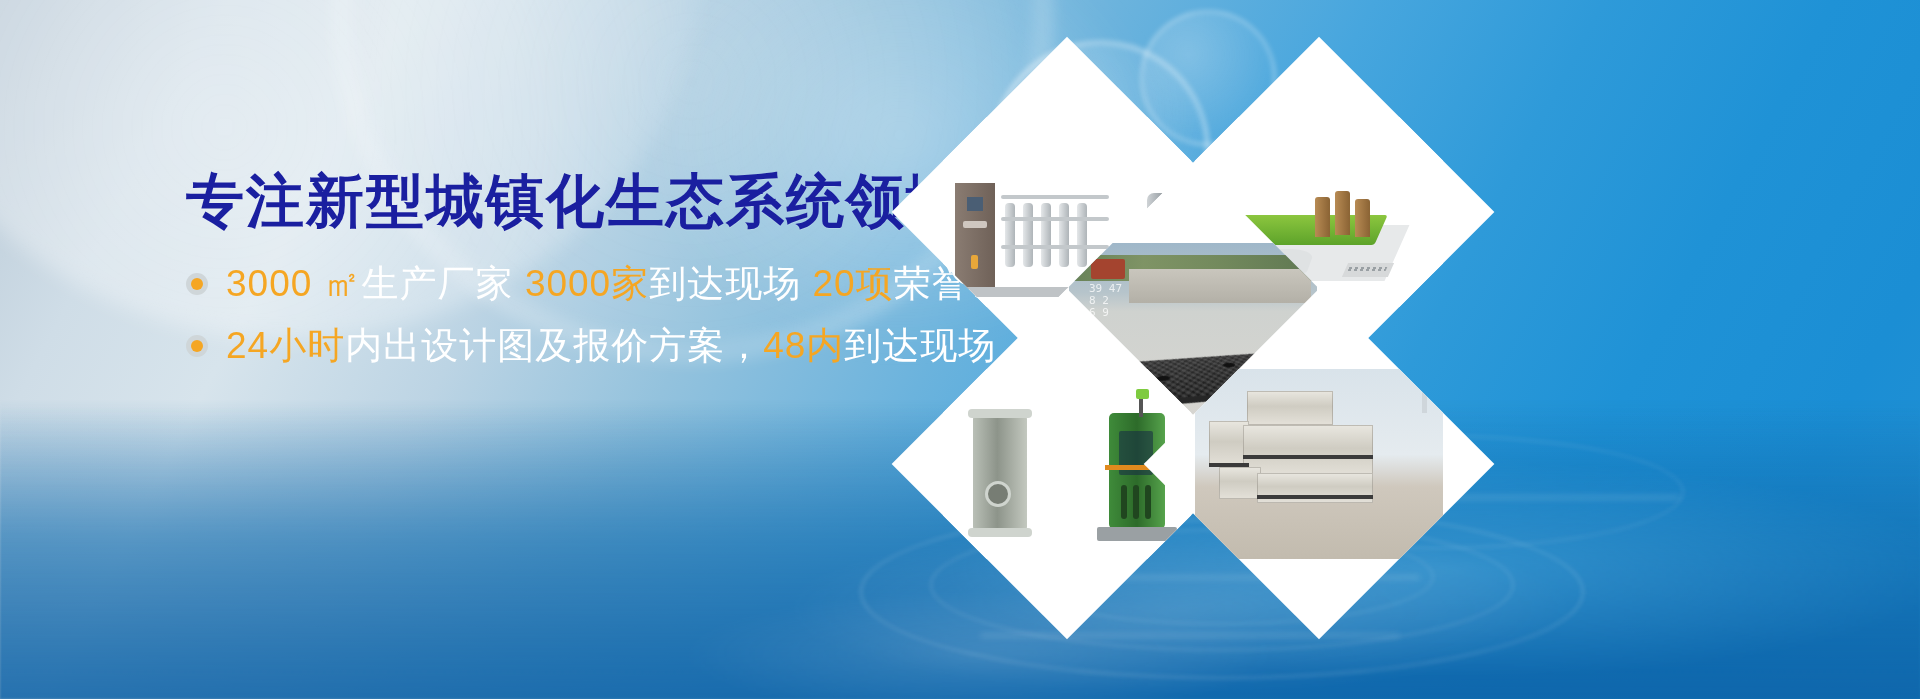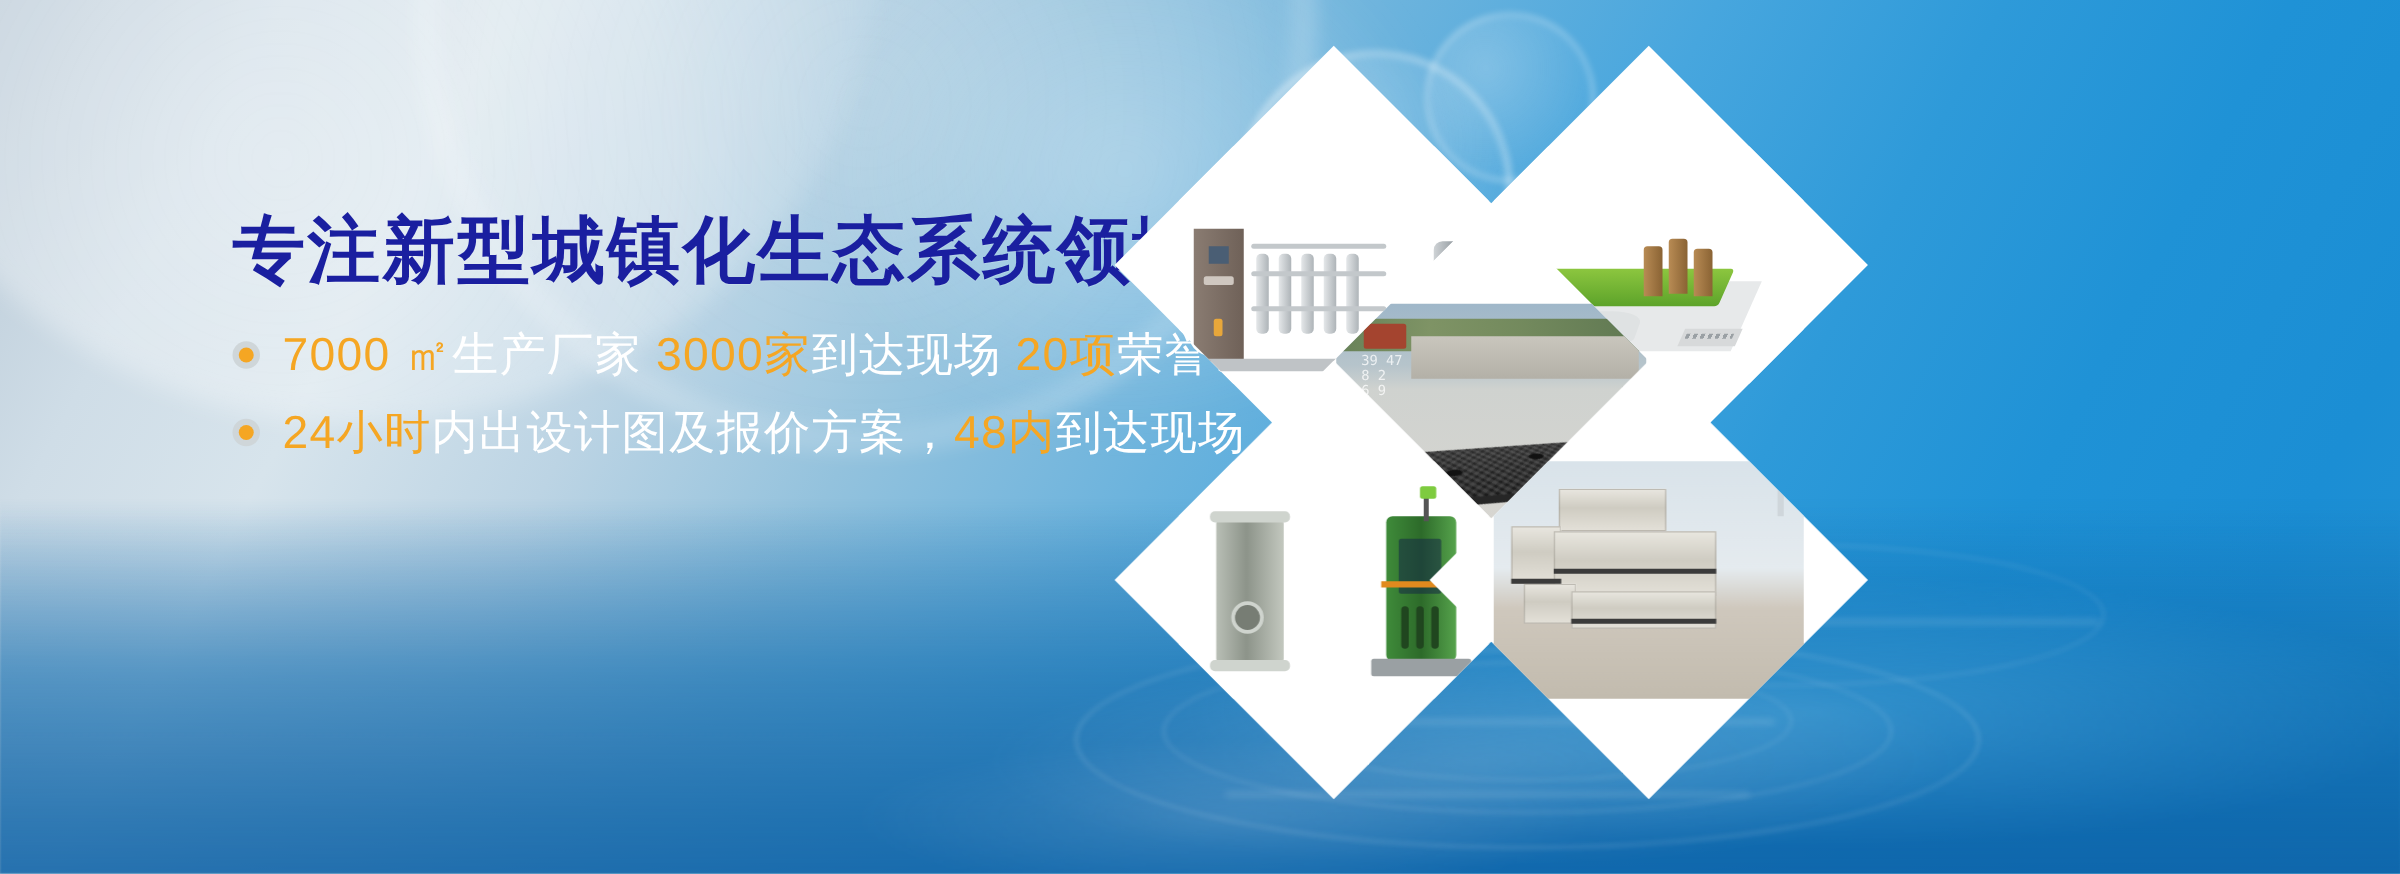--- a/index.html
+++ b/index.html
@@ -253,21 +253,21 @@
 
     <div class="headline">专注新型城镇化生态系统领域</div>
 
 
 
     <div class="bullets">
 
       <div class="bullet-row">
         <span class="dot"></span>
         <span class="bline">
-          <span class="hl">7000 ㎡</span><span>生产厂家 </span><span class="hl">3000家</span><span>到达现场 </span><span class="hl">20项</span><span>荣誉证书</span>
+          <span class="hl">3000 ㎡</span><span>生产厂家 </span><span class="hl">3000家</span><span>到达现场 </span><span class="hl">20项</span><span>荣誉证书</span>
         </span>
       </div>
 
       <div class="bullet-row">
         <span class="dot"></span>
         <span class="bline">
           <span class="hl">24小时</span><span>内出设计图及报价方案，</span><span class="hl">48内</span><span>到达现场</span>
         </span>
       </div>
 

